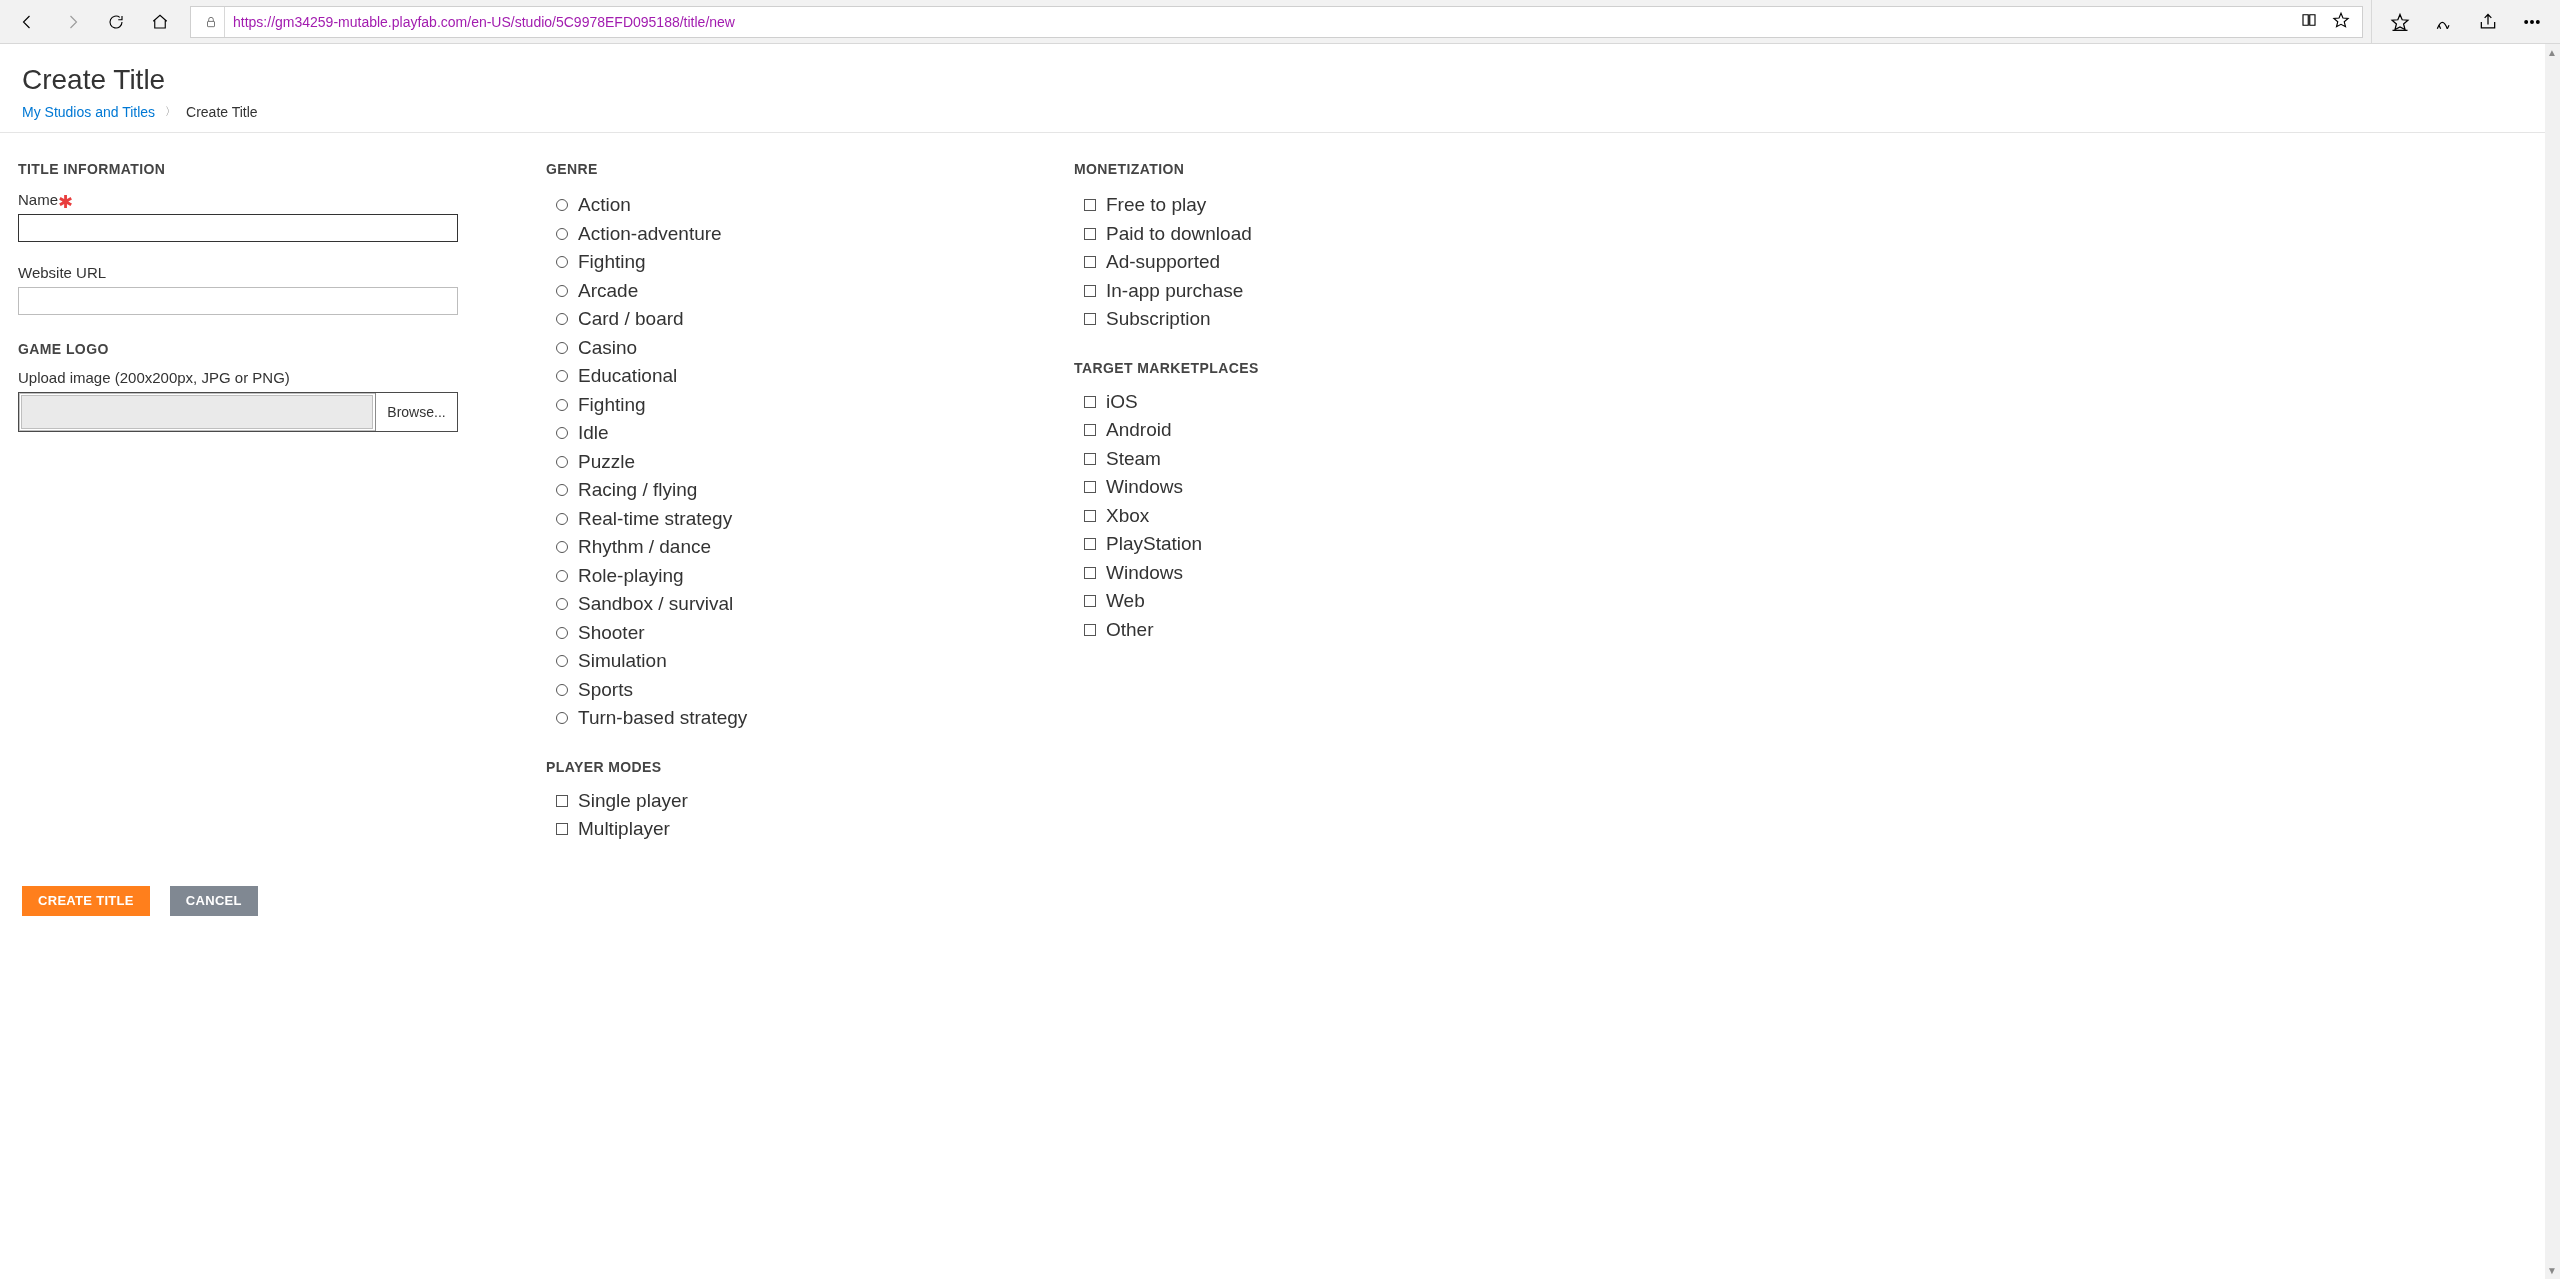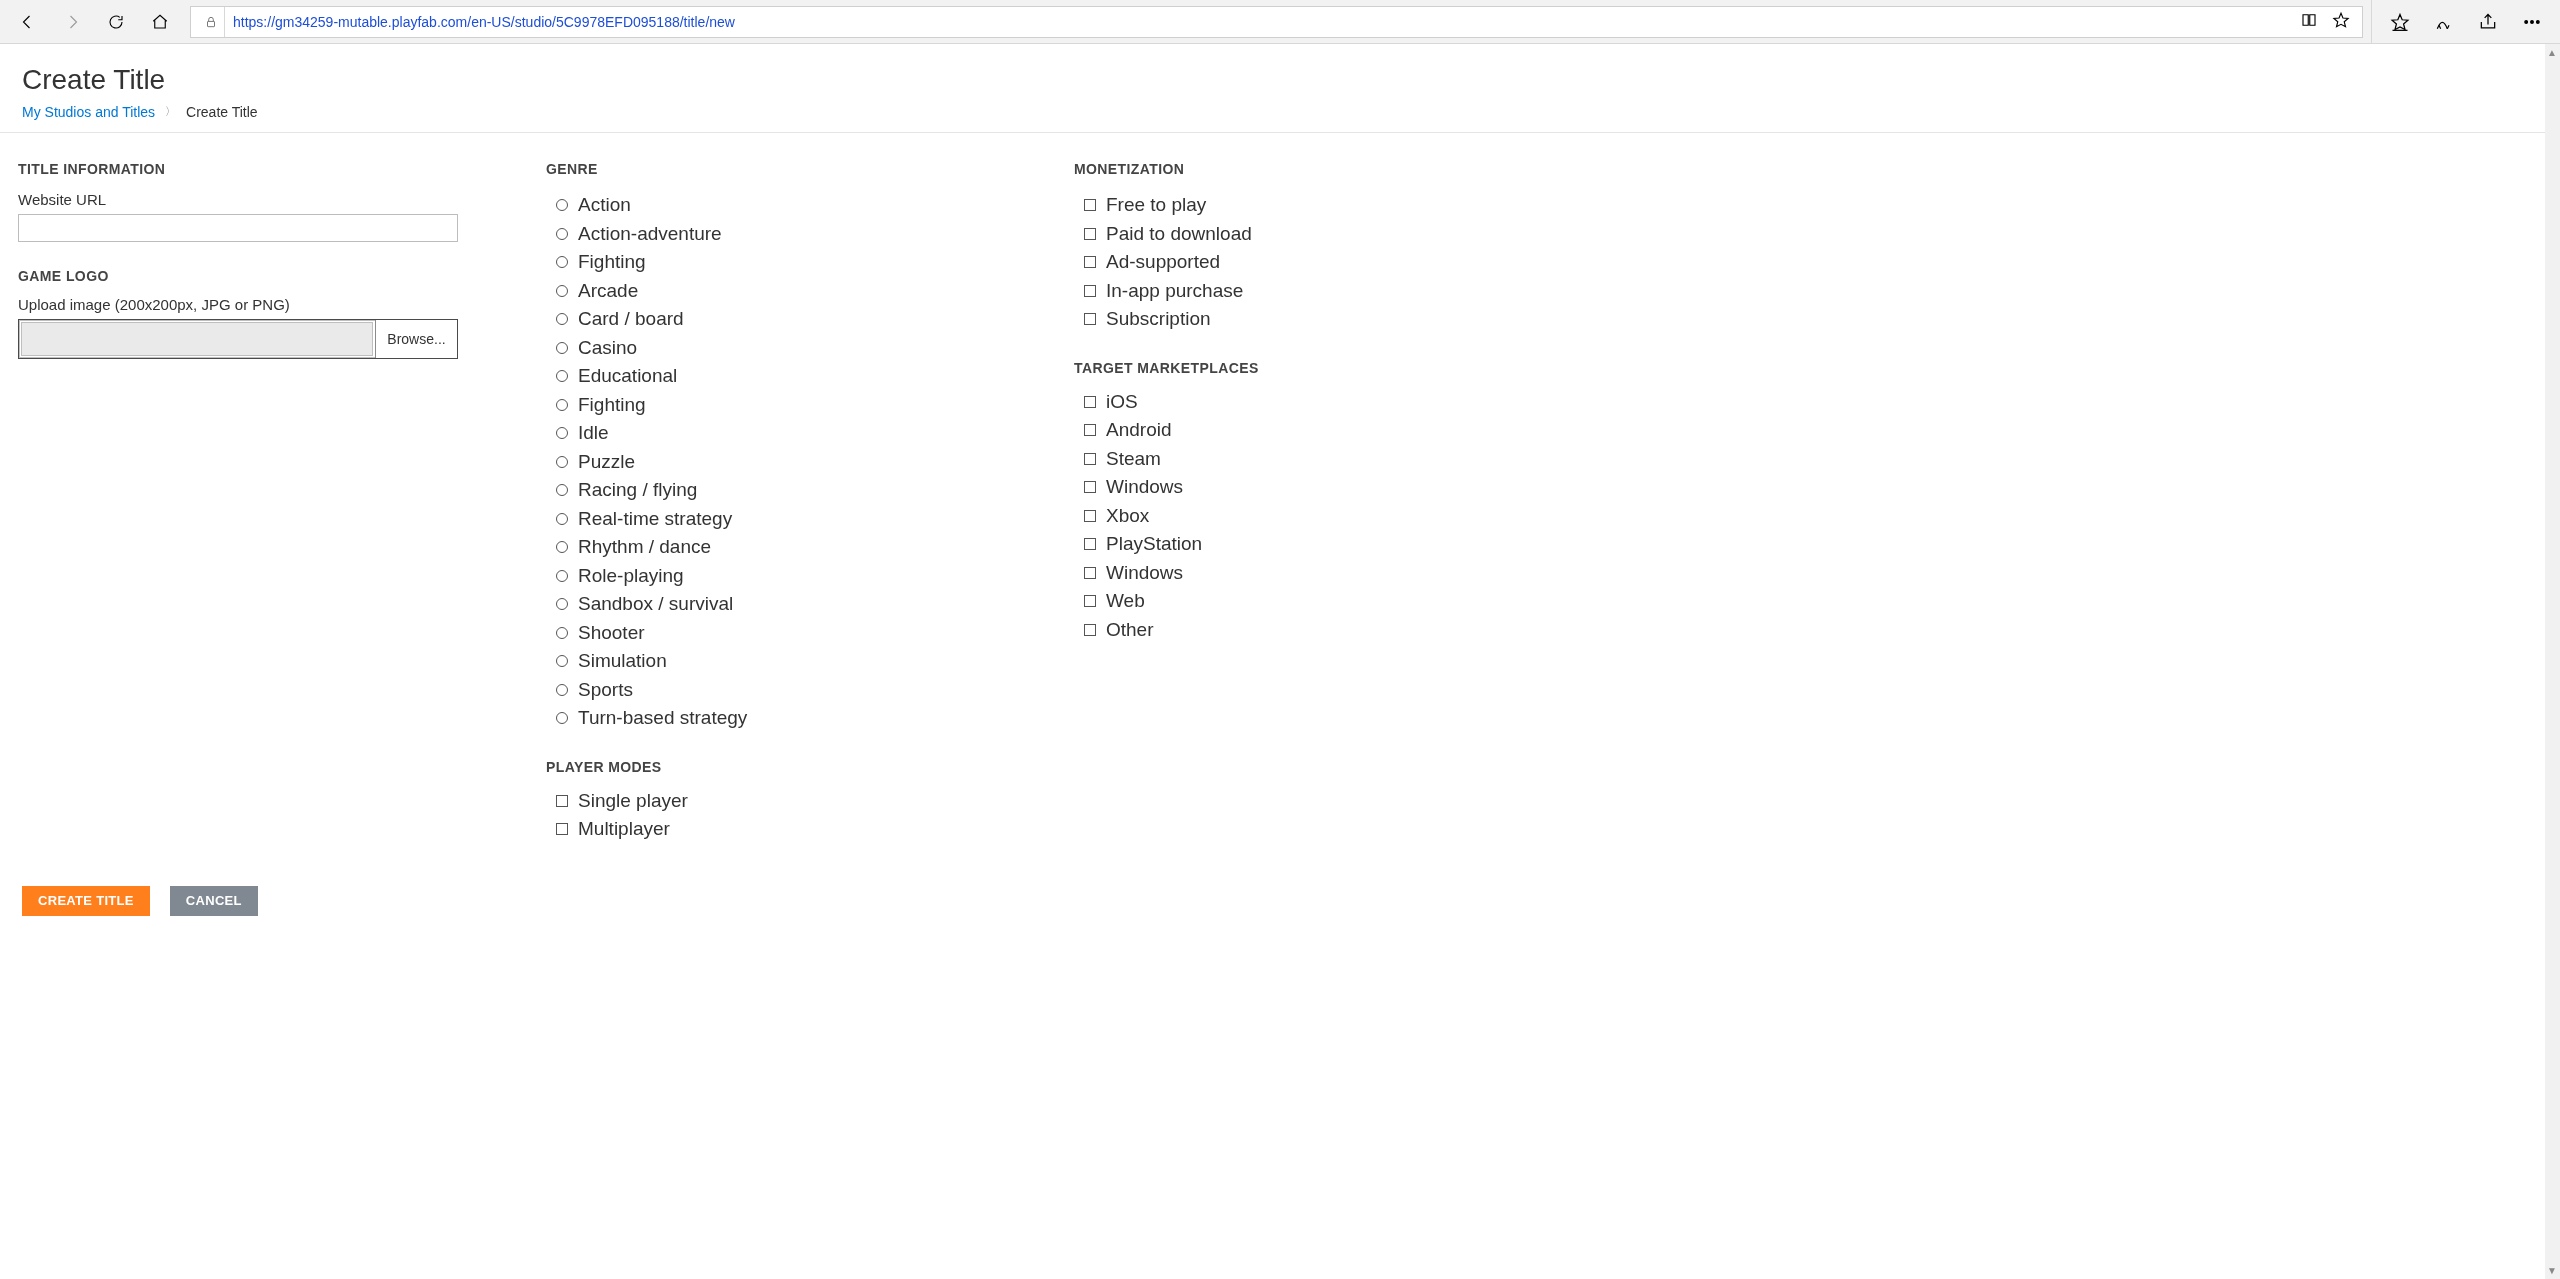--- a/index.html
+++ b/index.html
@@ -26,21 +26,21 @@
   .urlbar {
     flex: 1;
     height: 32px;
     margin: 0 8px;
     background: #fff;
     border: 1px solid #cfcfcf;
     display: flex;
     align-items: center;
     padding: 0 6px;
     font-size: 14px;
-    color: #1d4ed8;
+    color: #a21caf;
   }
   .urlbar .lock { width: 28px; display: flex; align-items: center; justify-content: center; border-right: 1px solid #d8d8d8; height: 100%; margin-right: 8px; }
   .urlbar .lock svg { width: 14px; height: 14px; stroke: #666; fill: none; stroke-width: 1.5; }
   .urlbar .url-text { flex: 1; white-space: nowrap; overflow: hidden; }
   .urlbar .right-icons { display: flex; gap: 14px; align-items: center; padding: 0 6px; }
   .urlbar .right-icons svg { width: 18px; height: 18px; stroke: #000; fill: none; stroke-width: 1.5; }
 
   .chrome-right {
     display: flex; align-items: center; padding-left: 6px;
     border-left: 1px solid #d8d8d8; height: 100%;
@@ -269,20 +269,26 @@
       <span class="chev">〉</span>
       <span class="current">Create Title</span>
     </div>
   </div>
 
   <div class="form-area">
 
     <div class="col col-left">
       <div class="section-heading">TITLE INFORMATION</div>
 
+      <div class="field">
+        <label class="field-label">
+          <span>Name</span><span class="req">✱</span>
+        </label>
+        <input type="text" class="text-input" style="">
+      </div>
 
       <div class="field">
         <label class="field-label">Website URL</label>
         <input type="text" class="text-input light" style="">
       </div>
 
       <div class="subsection-heading">GAME LOGO</div>
 
       <div class="field">
         <label class="field-label">Upload image (200x200px, JPG or PNG)</label>

